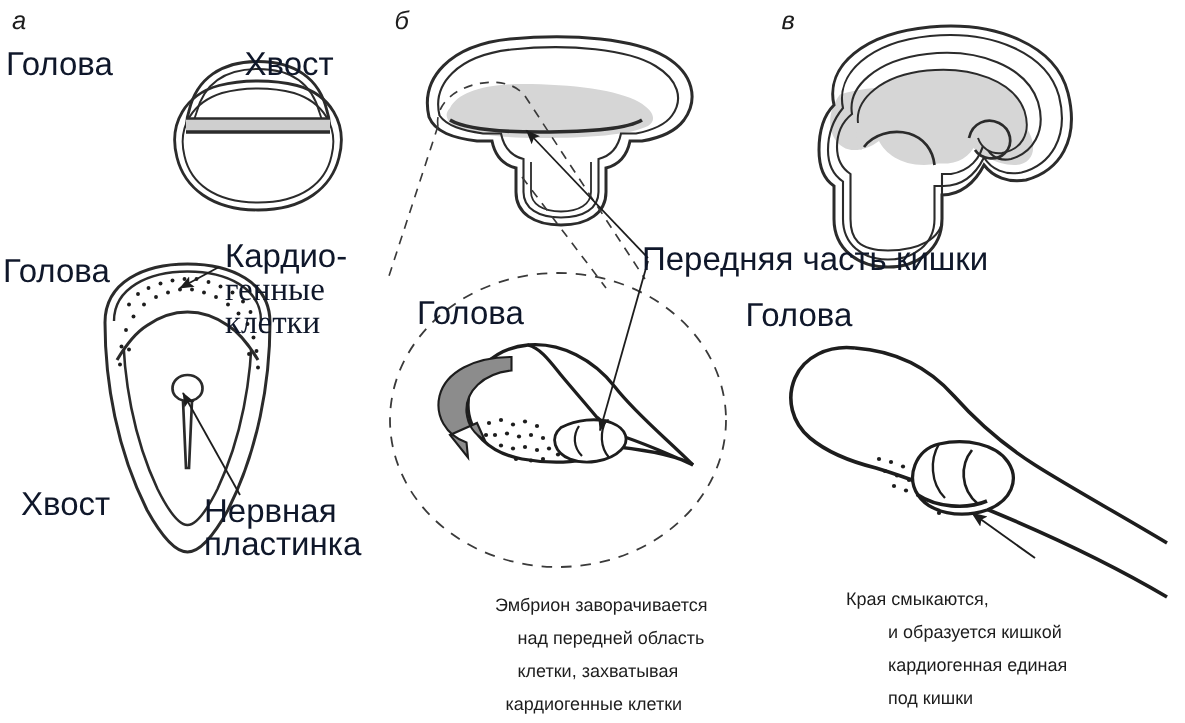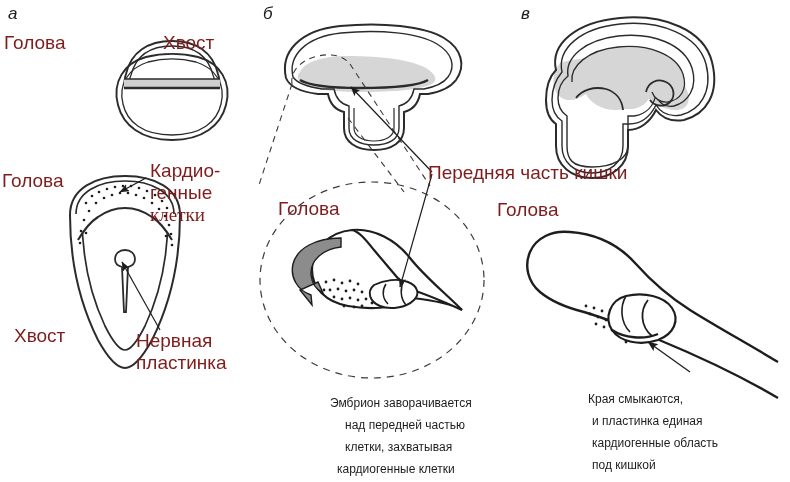--- a/index.html
+++ b/index.html
@@ -1,20 +1,20 @@
 <!DOCTYPE html>
 <html><head>
 <meta charset="utf-8">
 <style>
   html,body{margin:0;padding:0;background:#ffffff;}
   body{width:790px;height:482px;overflow:hidden;
        font-family:"Liberation Sans","DejaVu Sans",sans-serif;
        color:#1a1a1a;position:relative;}
   #figure{position:absolute;left:0;top:0;width:790px;height:482px;}
-  .lbl{position:absolute;font-size:19px;line-height:21px;color:#7f1d1d;white-space:pre;}
+  .lbl{position:absolute;font-size:22px;line-height:21px;color:#0f172a;white-space:pre;}
   .panel-letter{position:absolute;font-size:17px;font-style:italic;color:#1d1d1d;}
   .cap{position:absolute;font-size:12px;line-height:22.5px;color:#1d1d1d;white-space:nowrap;}
   .cap-center{text-align:center;}
   .cap-left{text-align:left;}
 </style>
 </head>
 <body>
 
 <svg id="figure" viewBox="0 0 790 482" xmlns="http://www.w3.org/2000/svg">
   <defs>
@@ -268,32 +268,32 @@
 <div class="panel-letter" style="left:263px;top:4px;">б</div>
 <div class="panel-letter" style="left:521px;top:4px;">в</div>
 
 <div class="lbl" style="left:4px;   top:32px;">Голова</div>
 <div class="lbl" style="left:163px; top:32px;">Хвост</div>
 
 <div class="lbl" style="left:2px;   top:170px;">Голова</div>
 <div class="lbl" style="left:14px;  top:325px;">Хвост</div>
 
 <div class="lbl" style="left:150px; top:160px;">Кардио-</div>
-<div class="lbl" style="left:150px; top:182px;">генные</div>
+<div class="lbl" style="left:150px; top:182px;font-family:Liberation Serif, serif;">генные</div>
 <div class="lbl" style="left:150px; top:204px;font-family:Liberation Serif, serif;">клетки</div>
 
 <div class="lbl" style="left:136px; top:330px;text-align:right;">Нервная</div>
 <div class="lbl" style="left:136px; top:352px;">пластинка</div>
 
 <div class="lbl" style="left:428px; top:162px;">Передняя часть кишки</div>
 
 <div class="lbl" style="left:278px; top:198px;">Голова</div>
 <div class="lbl" style="left:497px; top:199px;">Голова</div>
 
 <div class="cap cap-center" style="left:330px; top:392px;">Эмбрион заворачивается</div>
-<div class="cap cap-center" style="left:345px; top:414px;">над передней частью</div>
+<div class="cap cap-center" style="left:345px; top:414px;">над передней область</div>
 <div class="cap cap-center" style="left:345px; top:436px;">клетки, захватывая</div>
 <div class="cap cap-center" style="left:337px; top:458px;">кардиогенные клетки</div>
 
-<div class="cap cap-left" style="left:588px; top:388px;">Края смыкаются,</div>
-<div class="cap cap-left" style="left:592px; top:410px;">и пластинка единая</div>
-<div class="cap cap-left" style="left:592px; top:432px;">кардиогенные область</div>
-<div class="cap cap-left" style="left:592px; top:454px;">под кишкой</div>
+<div class="cap cap-left" style="left:564px; top:388px;">Края смыкаются,</div>
+<div class="cap cap-left" style="left:592px; top:410px;">и образуется кишкой</div>
+<div class="cap cap-left" style="left:592px; top:432px;">кардиогенная единая</div>
+<div class="cap cap-left" style="left:592px; top:454px;">под кишки</div>
 
 </body></html>

